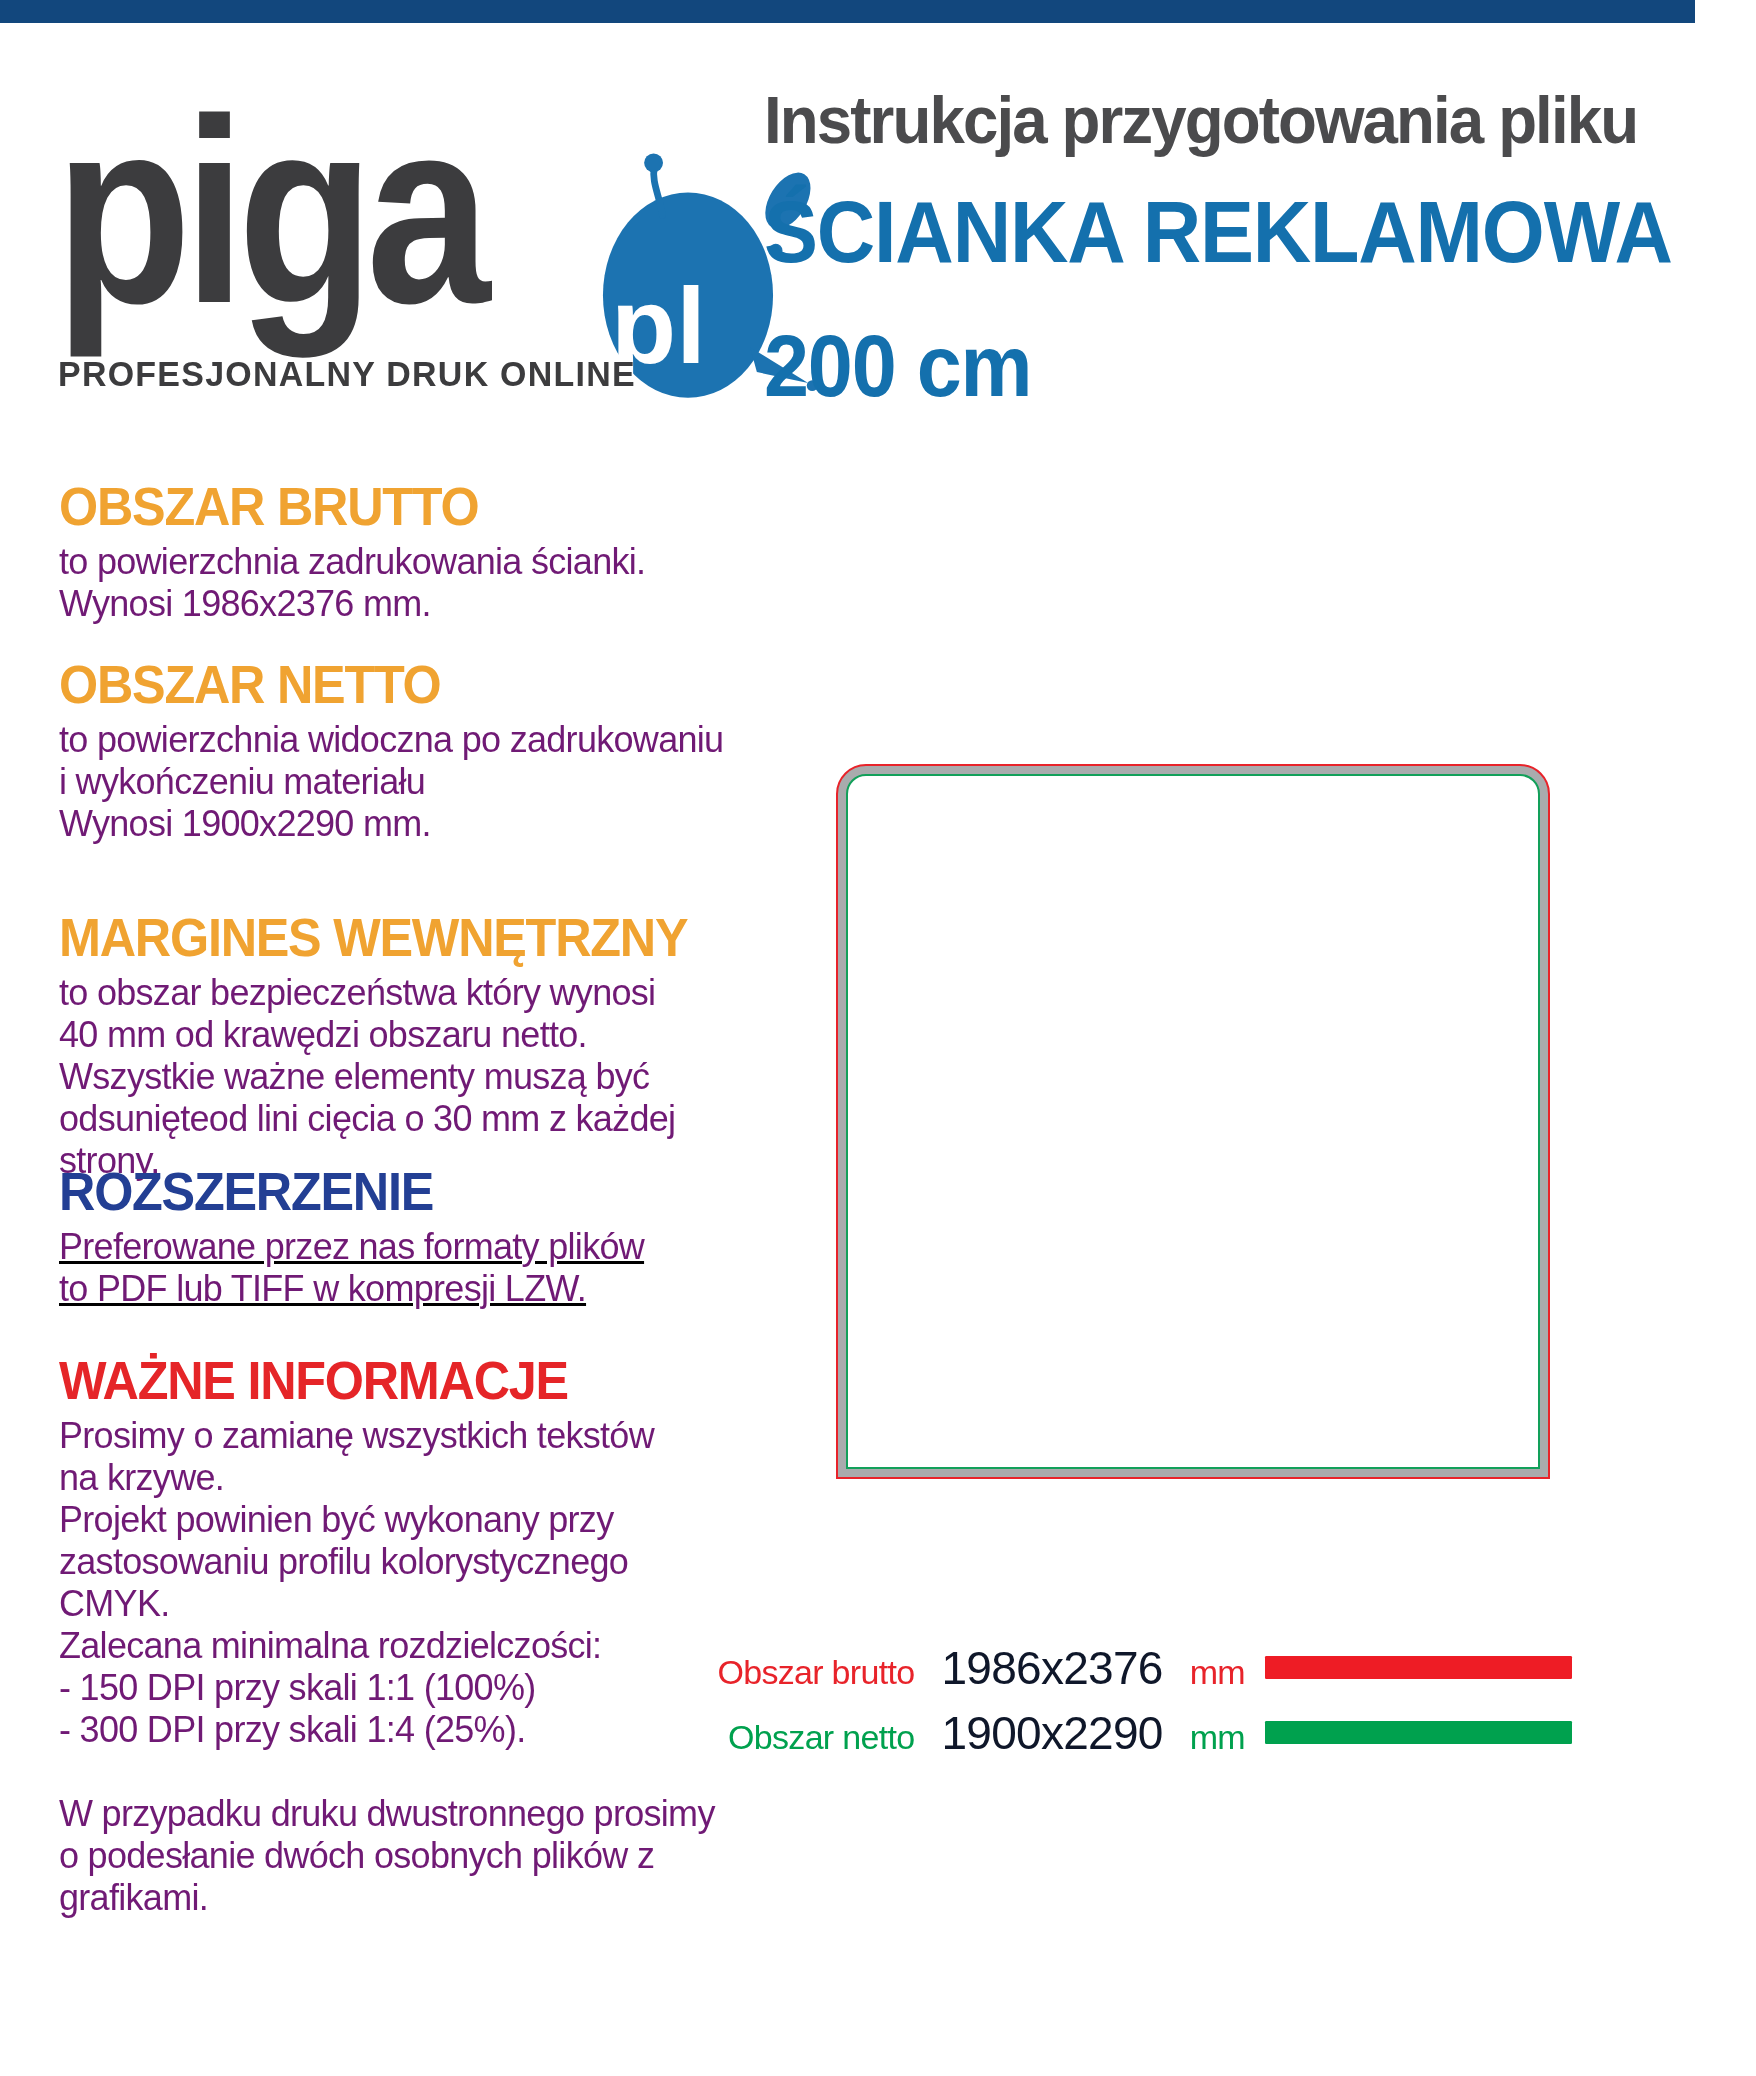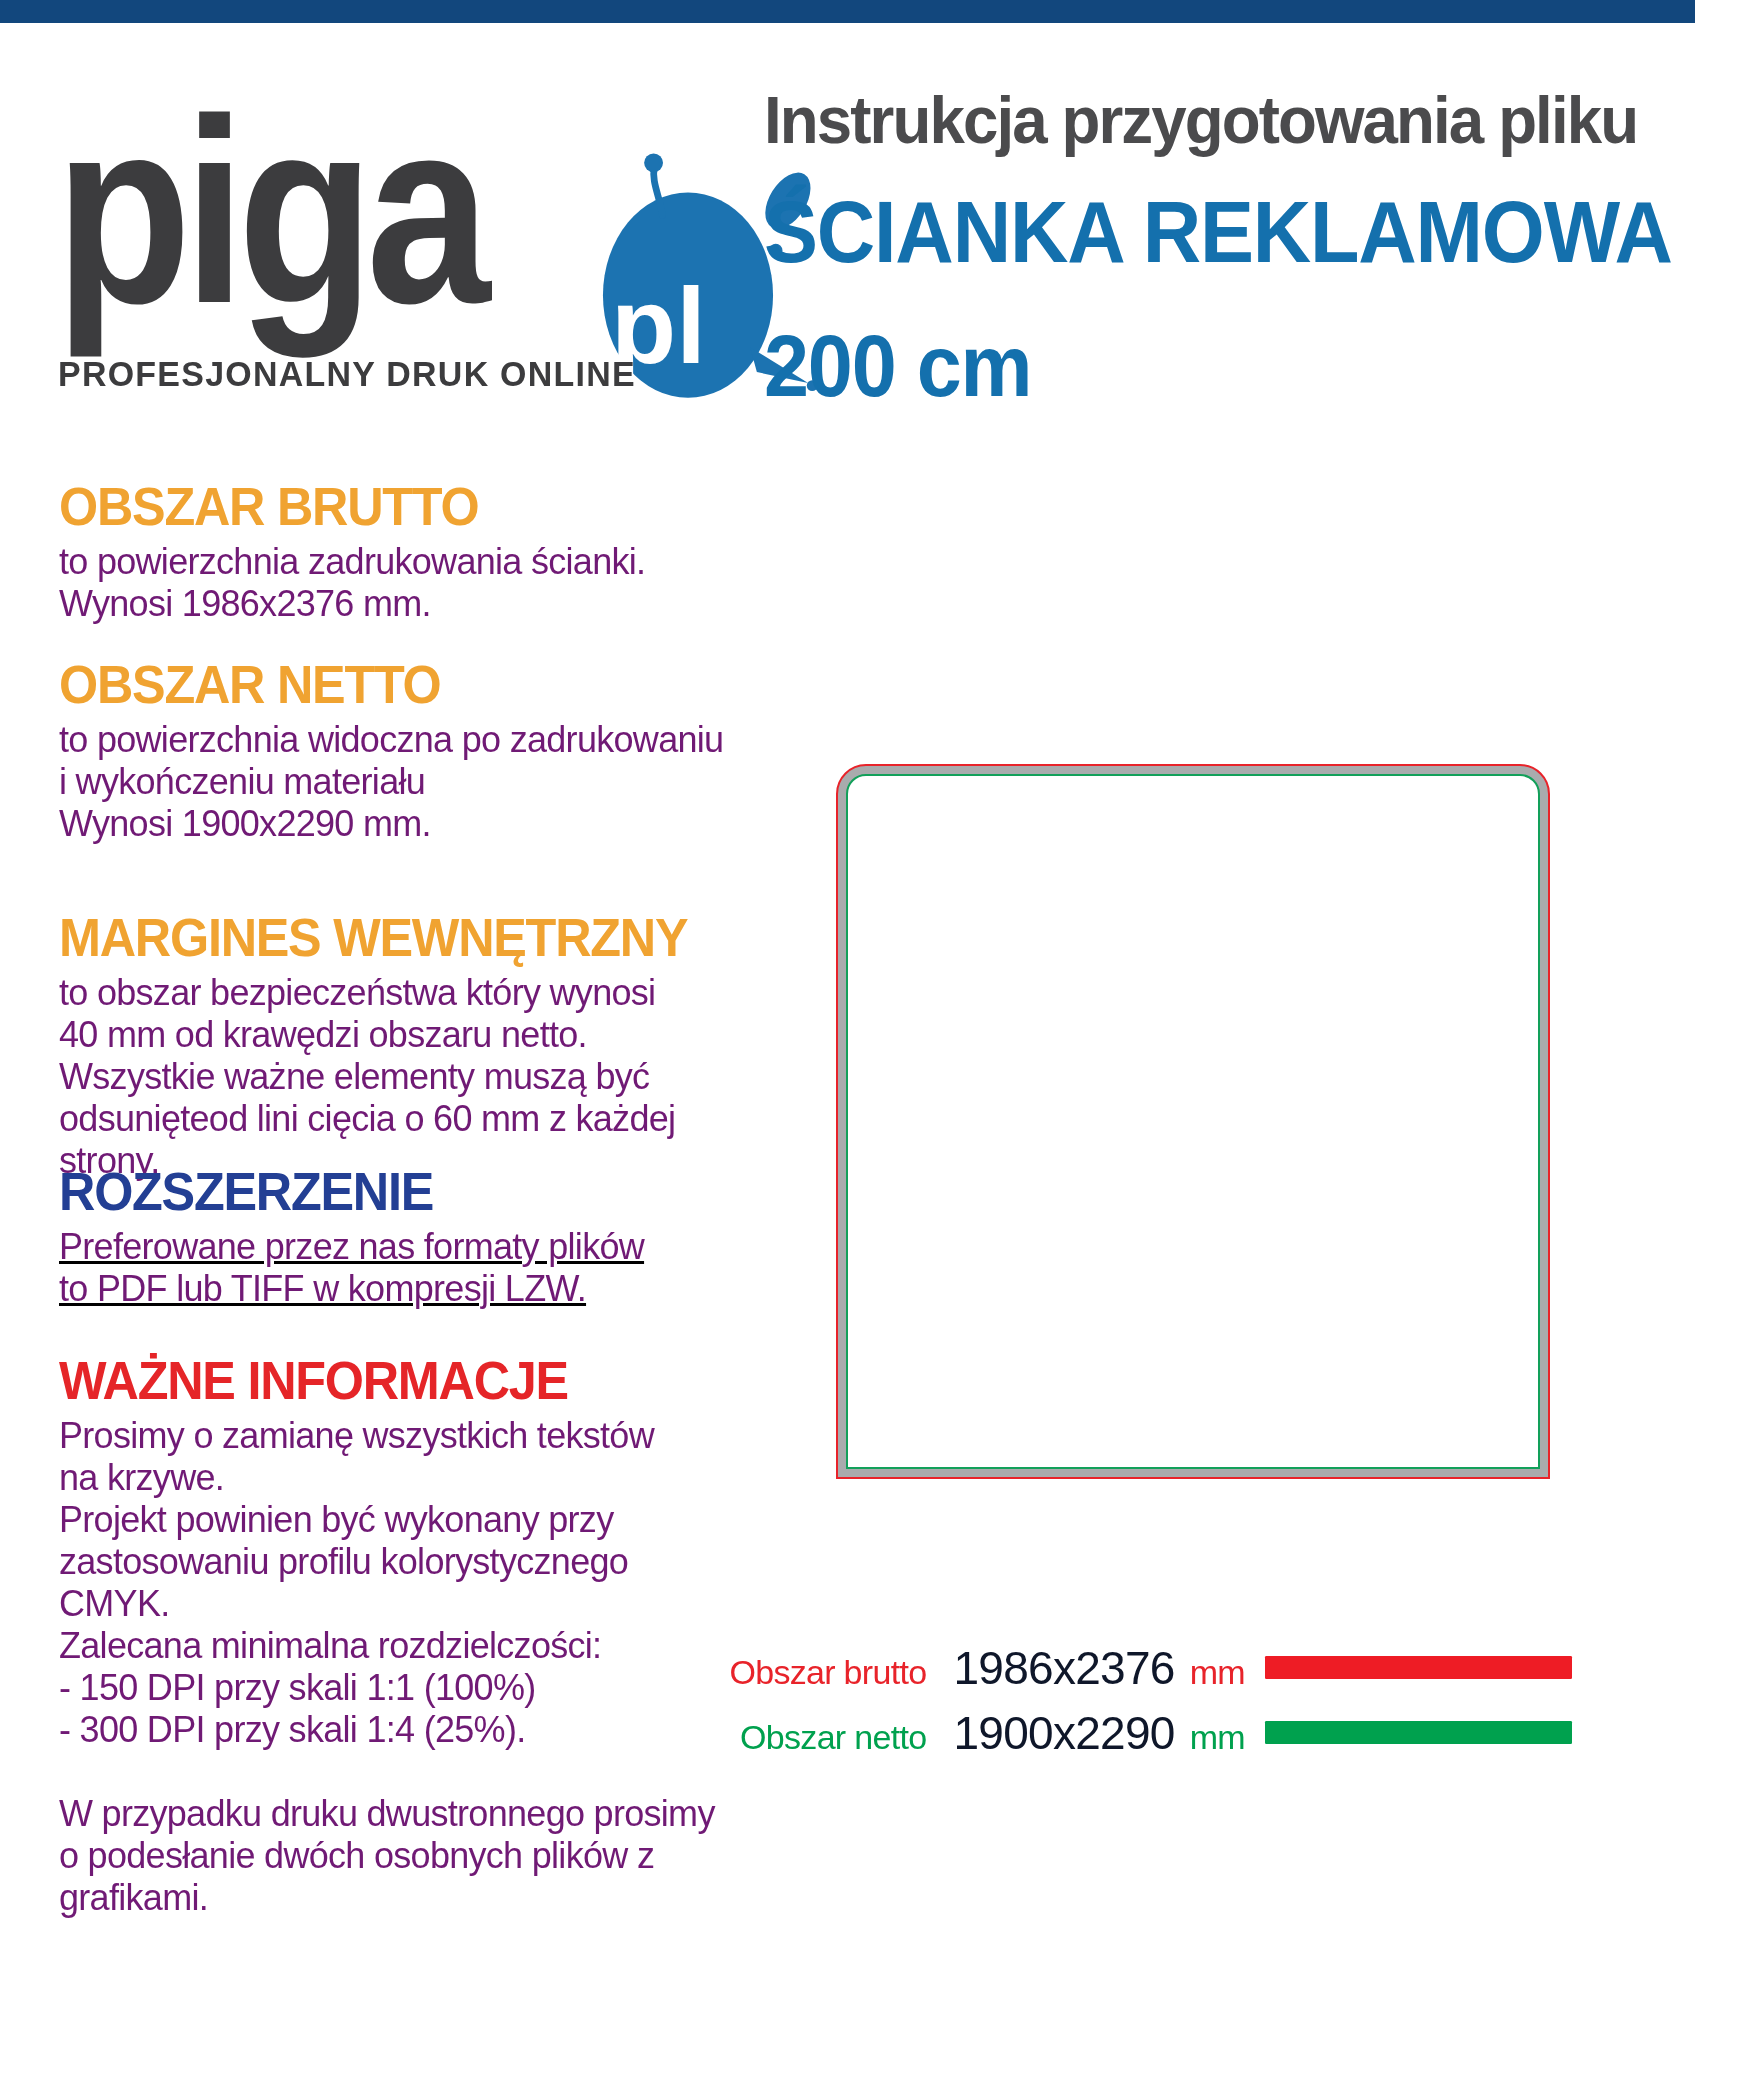--- a/index.html
+++ b/index.html
@@ -89,21 +89,21 @@
   .legend-row{
     position:absolute;left:702px;width:870px;height:49px;
     display:flex;align-items:center;
   }
   .lr-1{top:1643px;}
   .lr-2{top:1708px;}
   .lr-3{top:1773px;}
   .legend-text{flex:1;text-align:right;padding-right:20px;white-space:nowrap;}
   .lg-label{font-size:34px;letter-spacing:-0.7px;}
   .lg-value{font-size:46px;color:#0f172a;letter-spacing:-0.7px;margin-left:24px;}
-  .lg-unit{font-size:34px;letter-spacing:-0.7px;margin-left:12px;}
+  .lg-unit{font-size:34px;letter-spacing:-0.7px;margin-left:24px;}
   .legend-swatch{width:307px;height:23px;border-radius:1.3px;}
   .sw-red{background:#ee1c25;}
   .sw-green{background:#00a14e;}
   .sw-gray{background:#ababad;}
   .t-red{color:#e8232a;}
   .t-green{color:#00a14e;}
   .t-dark{color:#56575b;}
   .t-graymm{color:#85878a;}
 </style>
 </head>
@@ -143,21 +143,21 @@
     <div class="bline">to powierzchnia widoczna po zadrukowaniu</div>
     <div class="bline">i wykończeniu materiału</div>
     <div class="bline">Wynosi 1900x2290 mm.</div>
   </div>
 
   <div class="section s-margines">
     <span class="heading h-orange">MARGINES WEWNĘTRZNY</span>
     <div class="bline">to obszar bezpieczeństwa który wynosi</div>
     <div class="bline">40 mm od krawędzi obszaru netto.</div>
     <div class="bline">Wszystkie ważne elementy muszą być</div>
-    <div class="bline">odsunięteod lini cięcia o 60 mm z każdej</div>
+    <div class="bline">odsunięteod lini cięcia o 30 mm z każdej</div>
     <div class="bline">strony.</div>
   </div>
 
   <div class="section s-rozszerzenie">
     <span class="heading h-navy">ROZSZERZENIE</span>
     <div class="bline">Preferowane przez nas formaty plików</div>
     <div class="bline">to PDF lub TIFF w kompresji LZW.</div>
   </div>
 
   <div class="section s-wazne">

